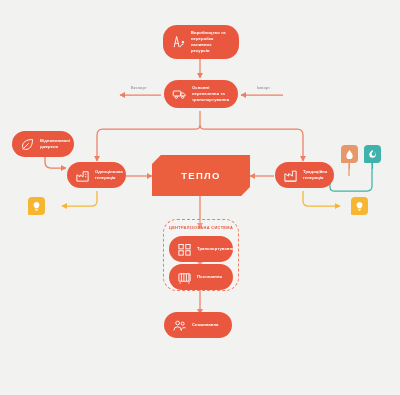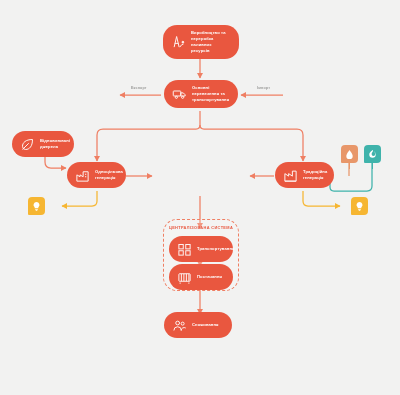--- a/index.html
+++ b/index.html
@@ -191,20 +191,23 @@
     <span class="ico">
       <svg viewBox="0 0 24 24" fill="none" stroke="#fff" stroke-width="1.6">
         <path d="M3 21 V9 l6 4 V9 l6 4 V5 h6 v16z"></path>
         <path d="M3 21 H21"></path>
       </svg>
     </span>
     <span class="lbl">Традиційна
 генерація</span>
   </div>
 
+  <div id="hero" style="left:152px; top:155px; width:98px; height:41px;">
+    <span class="lbl">ТЕПЛО</span>
+  </div>
 
   <div id="group" style="left:163px; top:219px; width:76px; height:72px;">
     <div id="group-title" style="top:5px;">ЦЕНТРАЛІЗОВАНА СИСТЕМА</div>
   </div>
 
   <div class="node" style="left:169px; top:236px; width:64px;">
     <span class="ico">
       <svg viewBox="0 0 24 24" fill="none" stroke="#fff" stroke-width="1.6">
         <rect x="3" y="4" width="7" height="7"></rect>
         <rect x="3" y="14" width="7" height="7"></rect>

